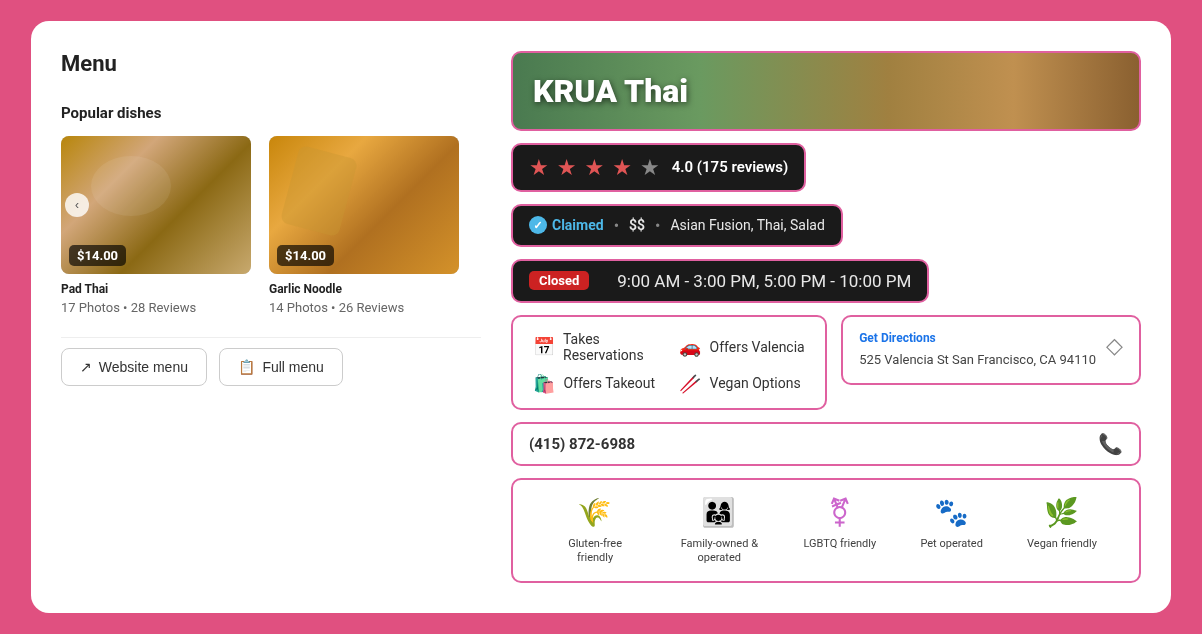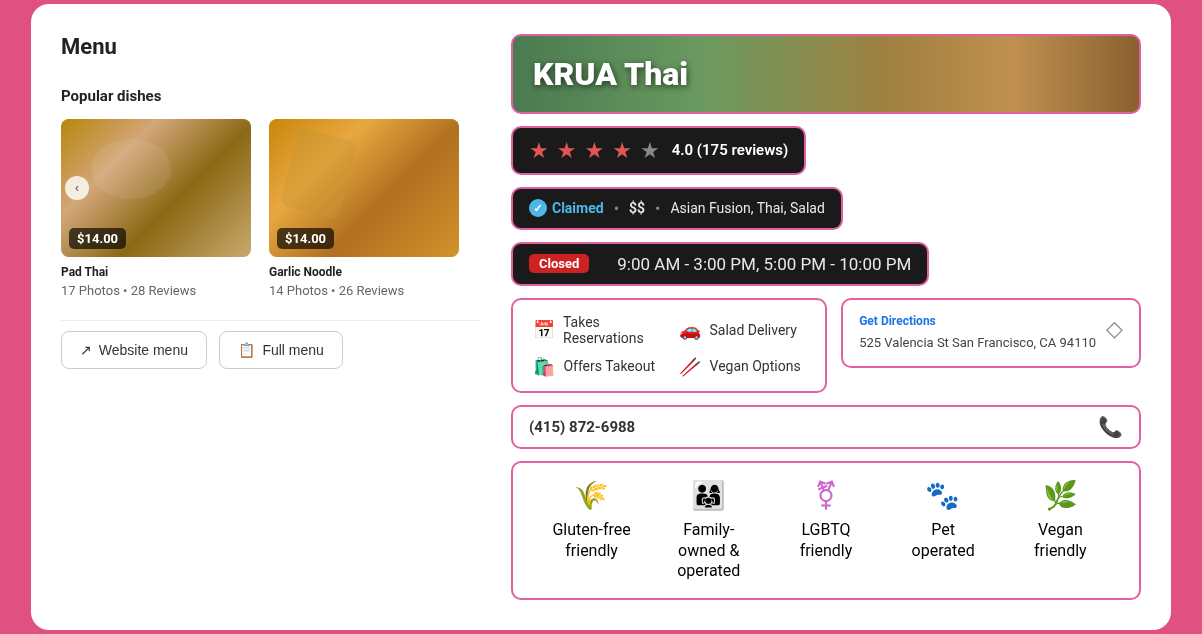--- a/index.html
+++ b/index.html
@@ -342,22 +342,22 @@
       display: flex;
       flex-direction: column;
       align-items: center;
       gap: 8px;
       text-align: center;
     }
     .attr-icon {
       font-size: 28px;
     }
     .attr-label {
-      font-size: 16px;
-      color: #000000;
+      font-size: 11px;
+      color: #404040;
       line-height: 1.3;
       max-width: 80px;
       text-align: center;
     }
     
     .icon-gluten { color: #e05050; }
     .icon-family { color: #cc4488; }
     .icon-lgbtq { color: #cc66cc; }
     .icon-pet { color: #449944; }
     .icon-vegan { color: #44aa66; }
@@ -445,21 +445,21 @@
 
     <div class="bottom-row">
       <div class="features-box">
         <div class="features-grid">
           <div class="feature-item">
             <span class="feature-icon">📅</span>
             <span>Takes Reservations</span>
           </div>
           <div class="feature-item">
             <span class="feature-icon">🚗</span>
-            <span>Salad Delivery</span>
+            <span>Offers Valencia</span>
           </div>
           <div class="feature-item">
             <span class="feature-icon">🛍️</span>
             <span>Offers Takeout</span>
           </div>
           <div class="feature-item">
             <span class="feature-icon">🥢</span>
             <span>Vegan Options</span>
           </div>
         </div>

